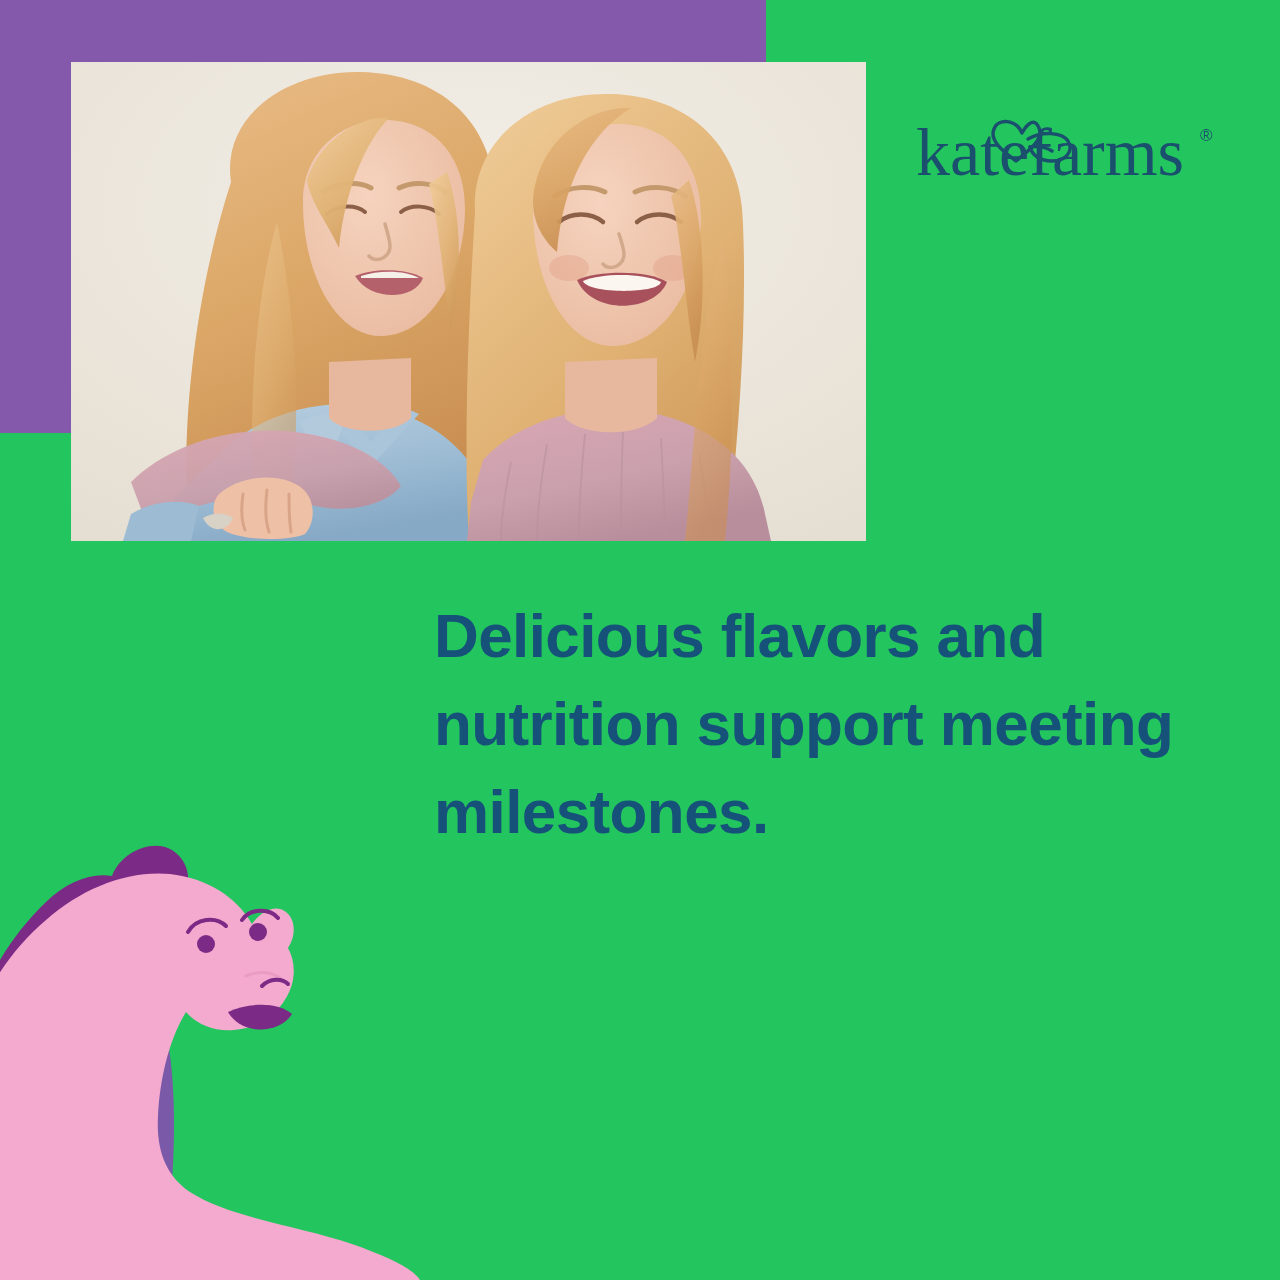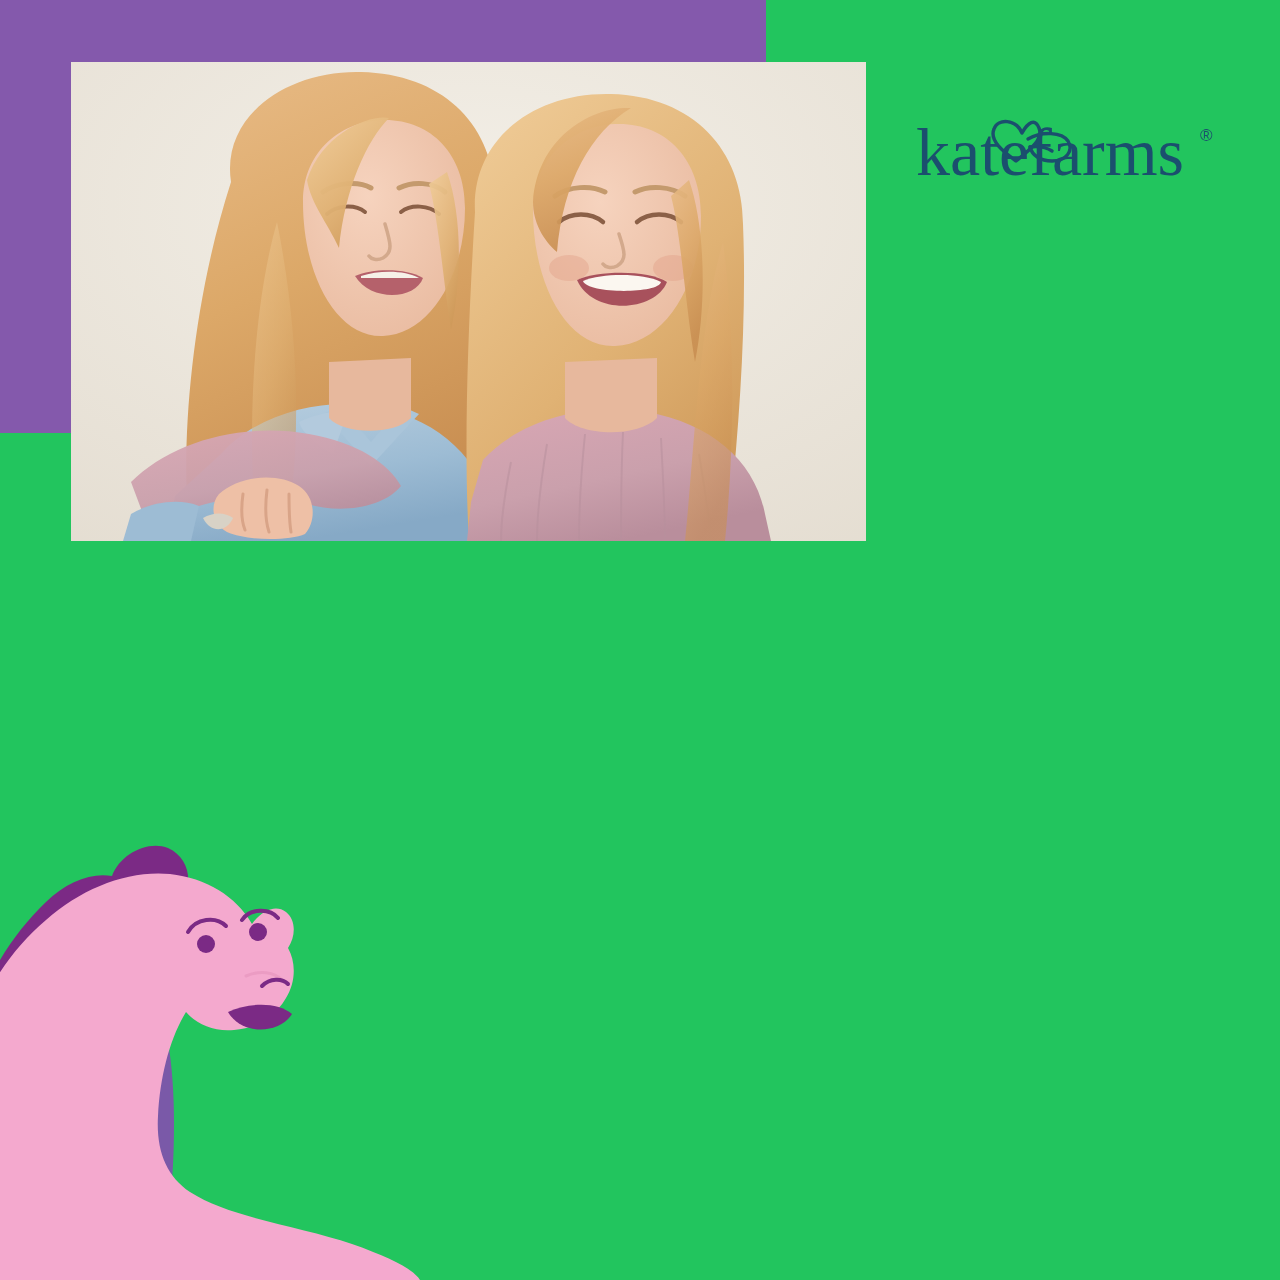--- a/index.html
+++ b/index.html
@@ -241,20 +241,21 @@
         <path d="M106 28 C100 14 82 13 78 24 C73 36 88 47 100 56 C112 46 128 35 123 23 C119 13 112 17 106 28 Z"></path>
         <path d="M112 34 C126 26 146 27 152 36 C158 46 150 56 136 56 C124 56 116 50 114 42"></path>
         <path d="M114 42 C122 41 130 42 136 46"></path>
       </g>
 
       <text x="0" y="70" font-family="'Liberation Serif', serif" font-size="68" fill="#1b4f6e">katefarms</text>
       <text x="284" y="36" font-family="'Liberation Sans', sans-serif" font-size="17" fill="#1b4f6e">®</text>
     </svg>
   </div>
 
+  <h1 class="headline">Delicious flavors and nutrition support meeting milestones.</h1>
 
 
   <div class="dino">
     <svg viewBox="0 0 420 454" aria-hidden="true">
 
       <path d="M-40 250 C-30 180 0 120 46 76 C66 56 92 46 112 50
                C120 28 148 14 168 22 C186 30 192 50 186 66
                C166 58 146 62 132 74 C112 64 88 70 70 88
                C36 124 10 186 2 252 Z" fill="#7b2a85"></path>
       <path d="M-40 250 C-34 300 -30 360 -28 420 L12 420

